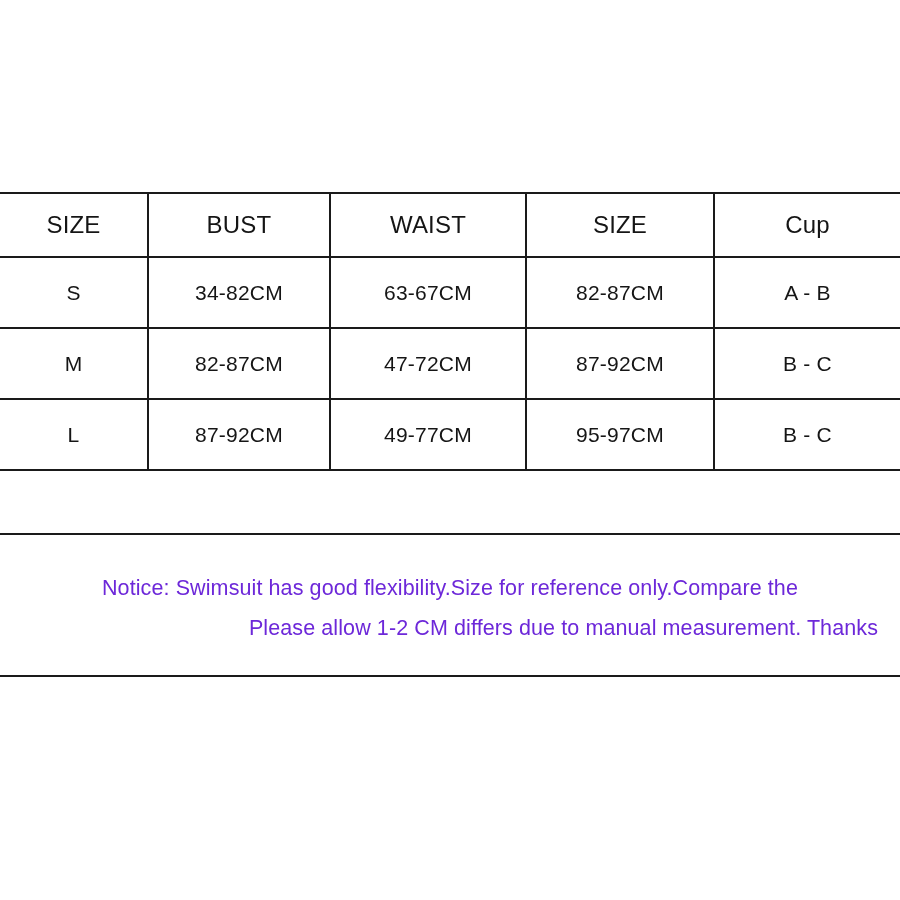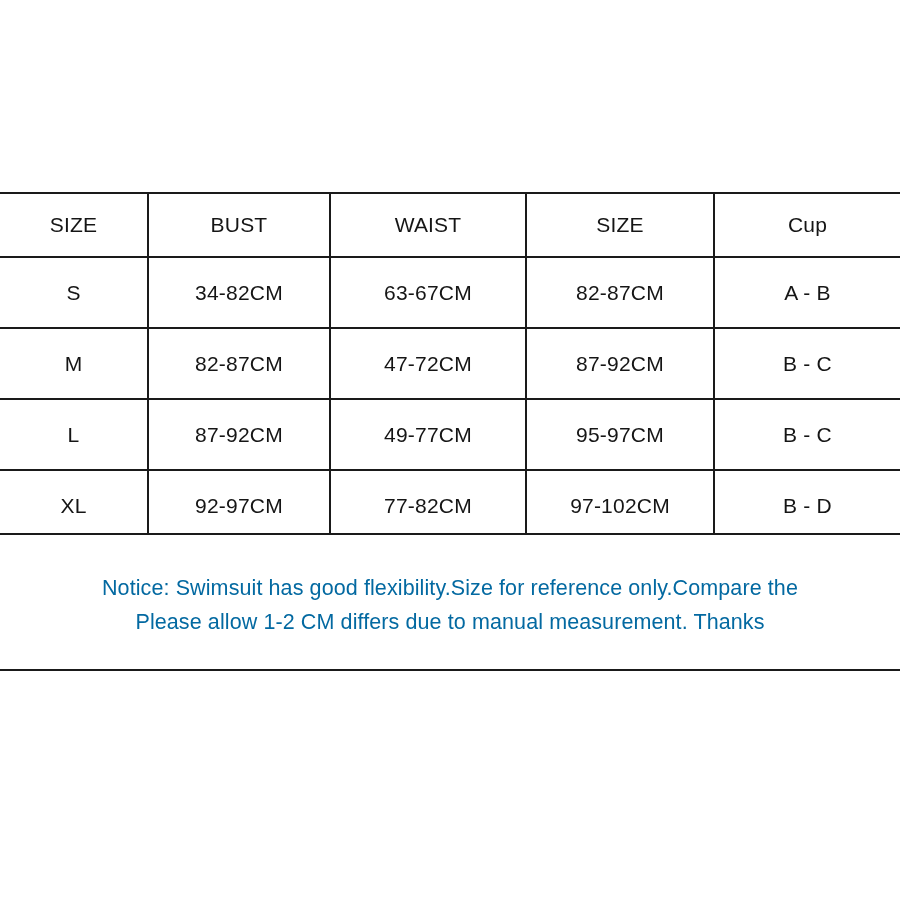--- a/index.html
+++ b/index.html
@@ -54,21 +54,21 @@
     background: #ffffff;
     padding: 0;
   }
   table.chart tr th:last-child,
   table.chart tr td:last-child {
     border-right: none;
     margin-top: 37px;
   }
   table.chart thead th {
     height: 62px;
-    font-size: 21px;
+    font-size: 24px;
   }
   table.chart tbody td {
     height: 69px;
   }
   table.chart tbody tr:last-child td {
     border-bottom: none;
   }
   .notice-block {
     position: absolute;
     left: 0;
@@ -77,27 +77,29 @@
     box-sizing: border-box;
     border-top: 2px solid #1a1a1a;
     border-bottom: 2px solid #1a1a1a;
     background: #ffffff;
     padding: 36px 22px 30px 22px;
   }
   .notice-line {
     text-align: center;
     font-size: 21.5px;
     line-height: 34px;
-    color: #0369a1;
+    color: #6d28d9;
     letter-spacing: 0.1px;
   }
   .notice-line.l1 {
     text-align: center;
   }
   .notice-line.l3 {
+    margin-top: 6px;
+    text-align: right;
   }
 </style>
 </head>
 <body>
 
 <div id="page">
 
   <div class="size-chart">
     <table class="chart">
       <colgroup>
@@ -131,27 +133,20 @@
           <td>87-92CM</td>
           <td>B - C</td>
         </tr>
         <tr>
           <td>L</td>
           <td>87-92CM</td>
           <td>49-77CM</td>
           <td>95-97CM</td>
           <td>B - C</td>
         </tr>
-        <tr>
-          <td>XL</td>
-          <td>92-97CM</td>
-          <td>77-82CM</td>
-          <td>97-102CM</td>
-          <td>B - D</td>
-        </tr>
       </tbody>
     </table>
   </div>
 
   <div class="notice-block">
     <div class="notice-line l1">Notice: Swimsuit has good flexibility.Size for reference only.Compare the</div>
     <div class="notice-line l3">Please allow 1-2 CM differs due to manual measurement. Thanks</div>
   </div>
 
 </div>

